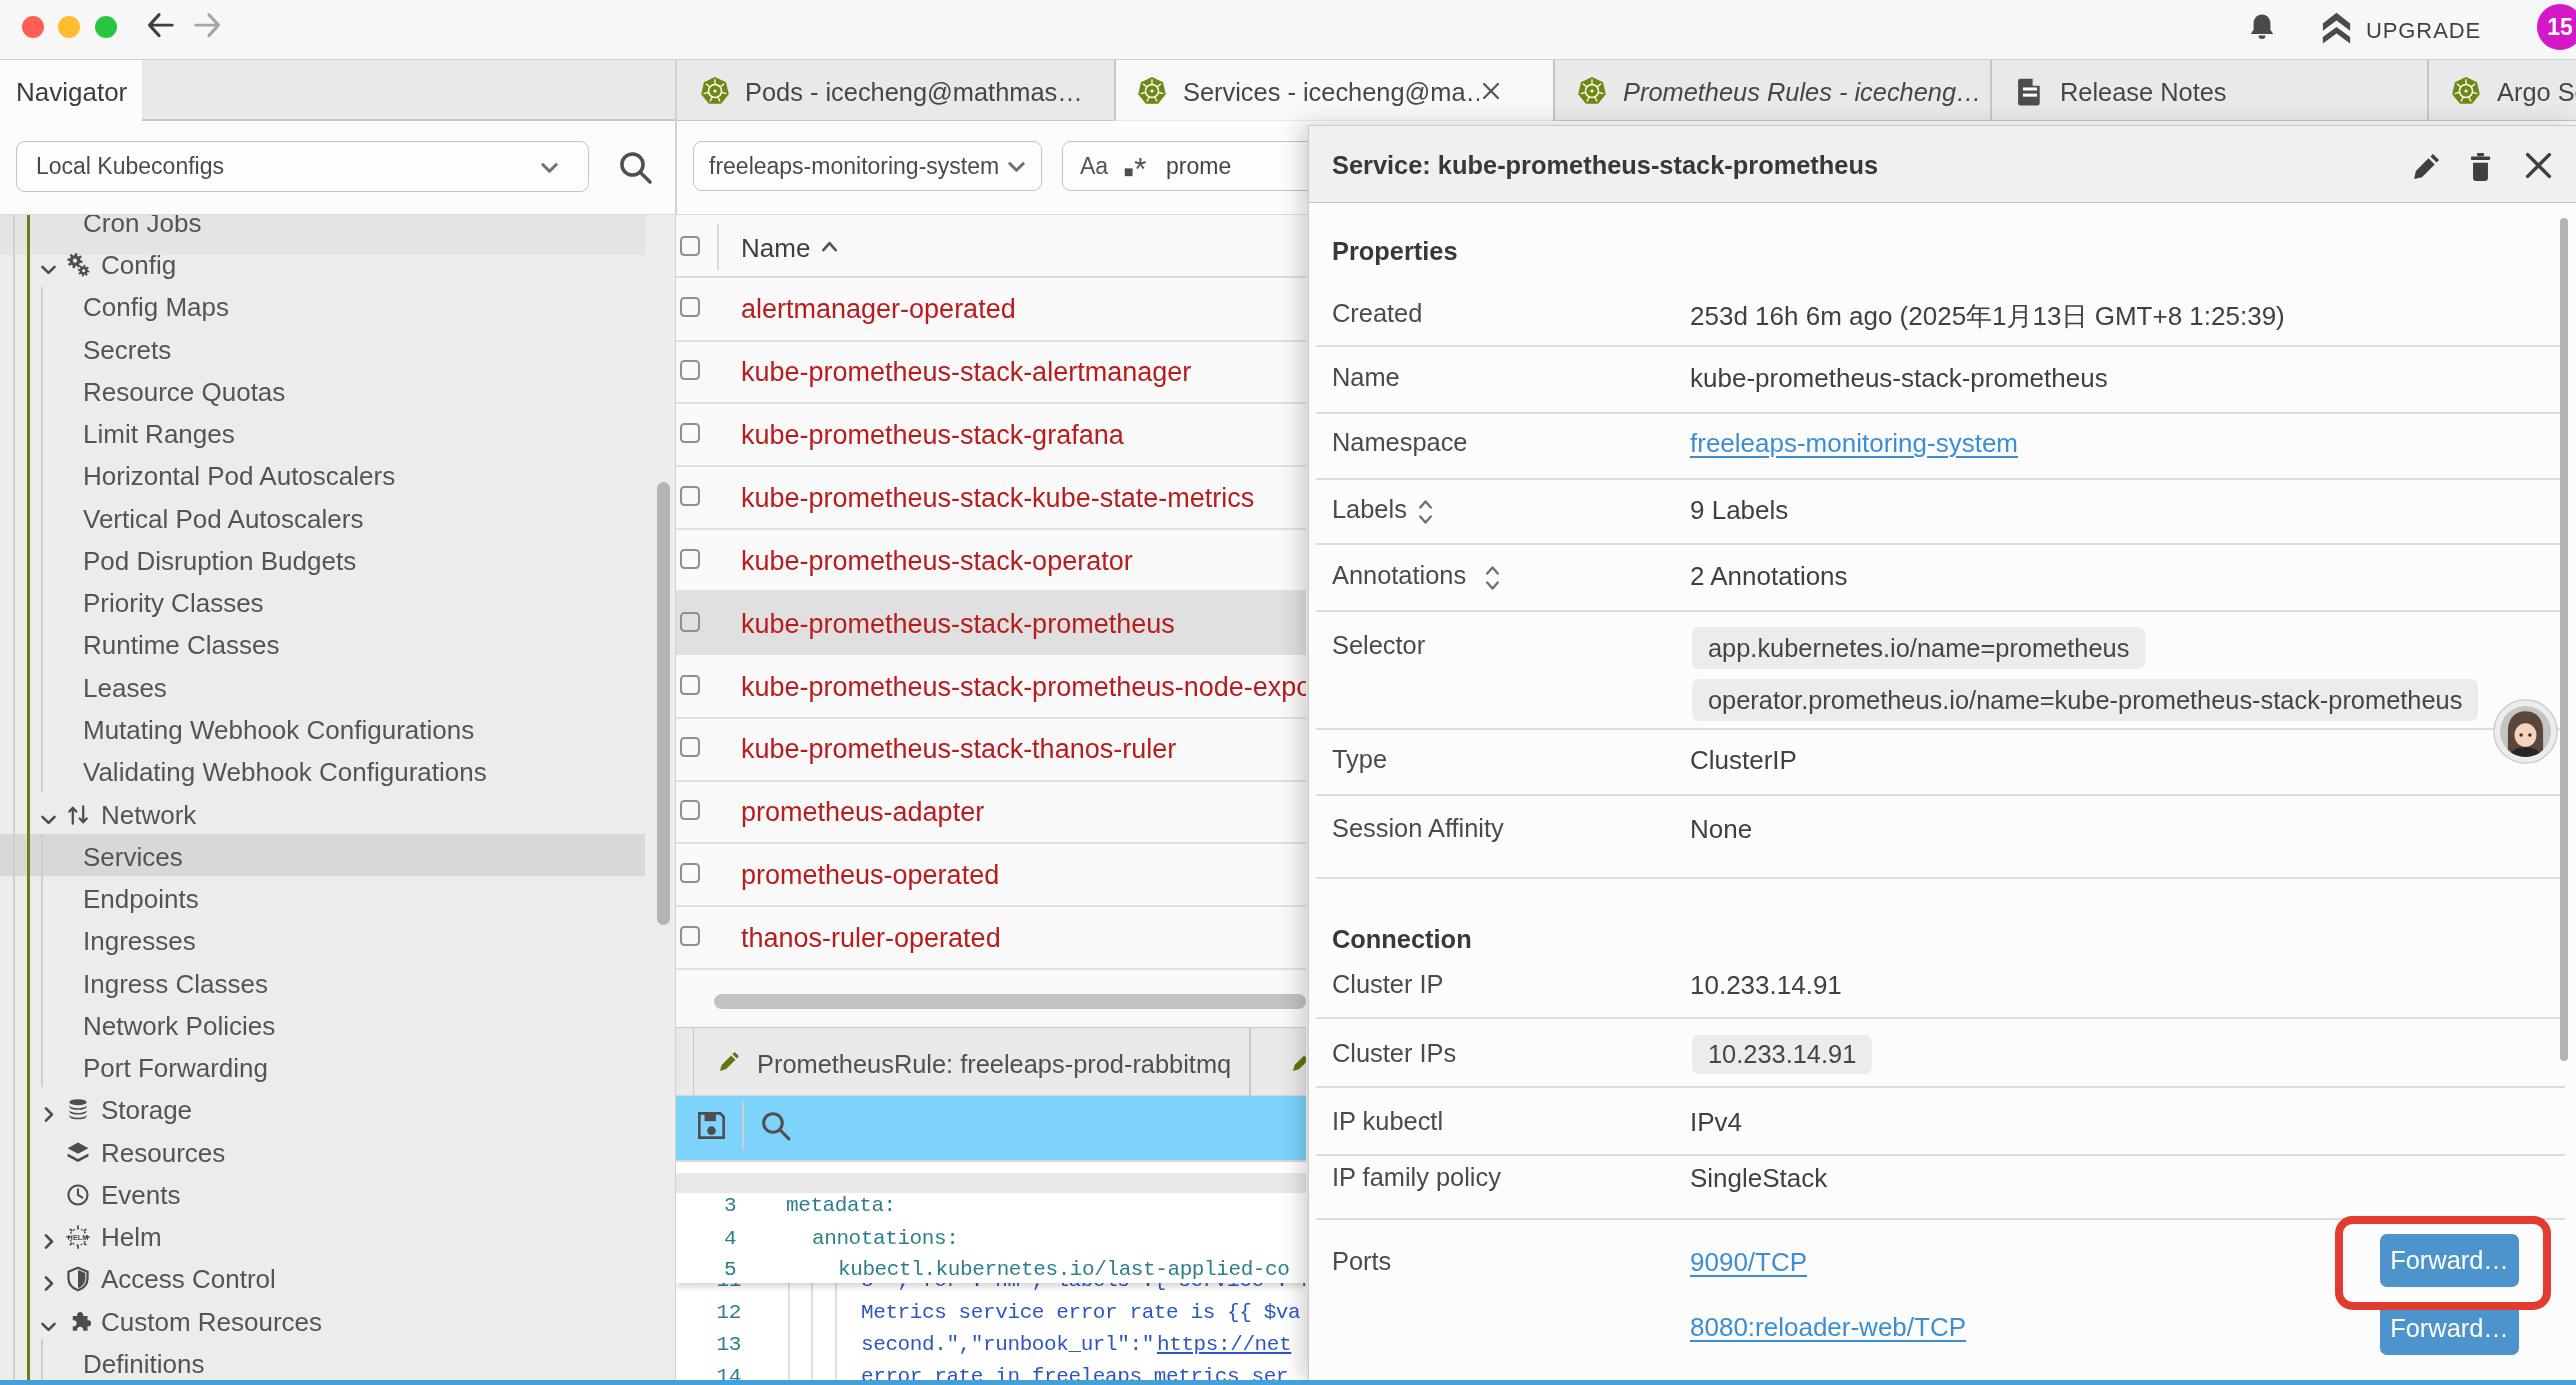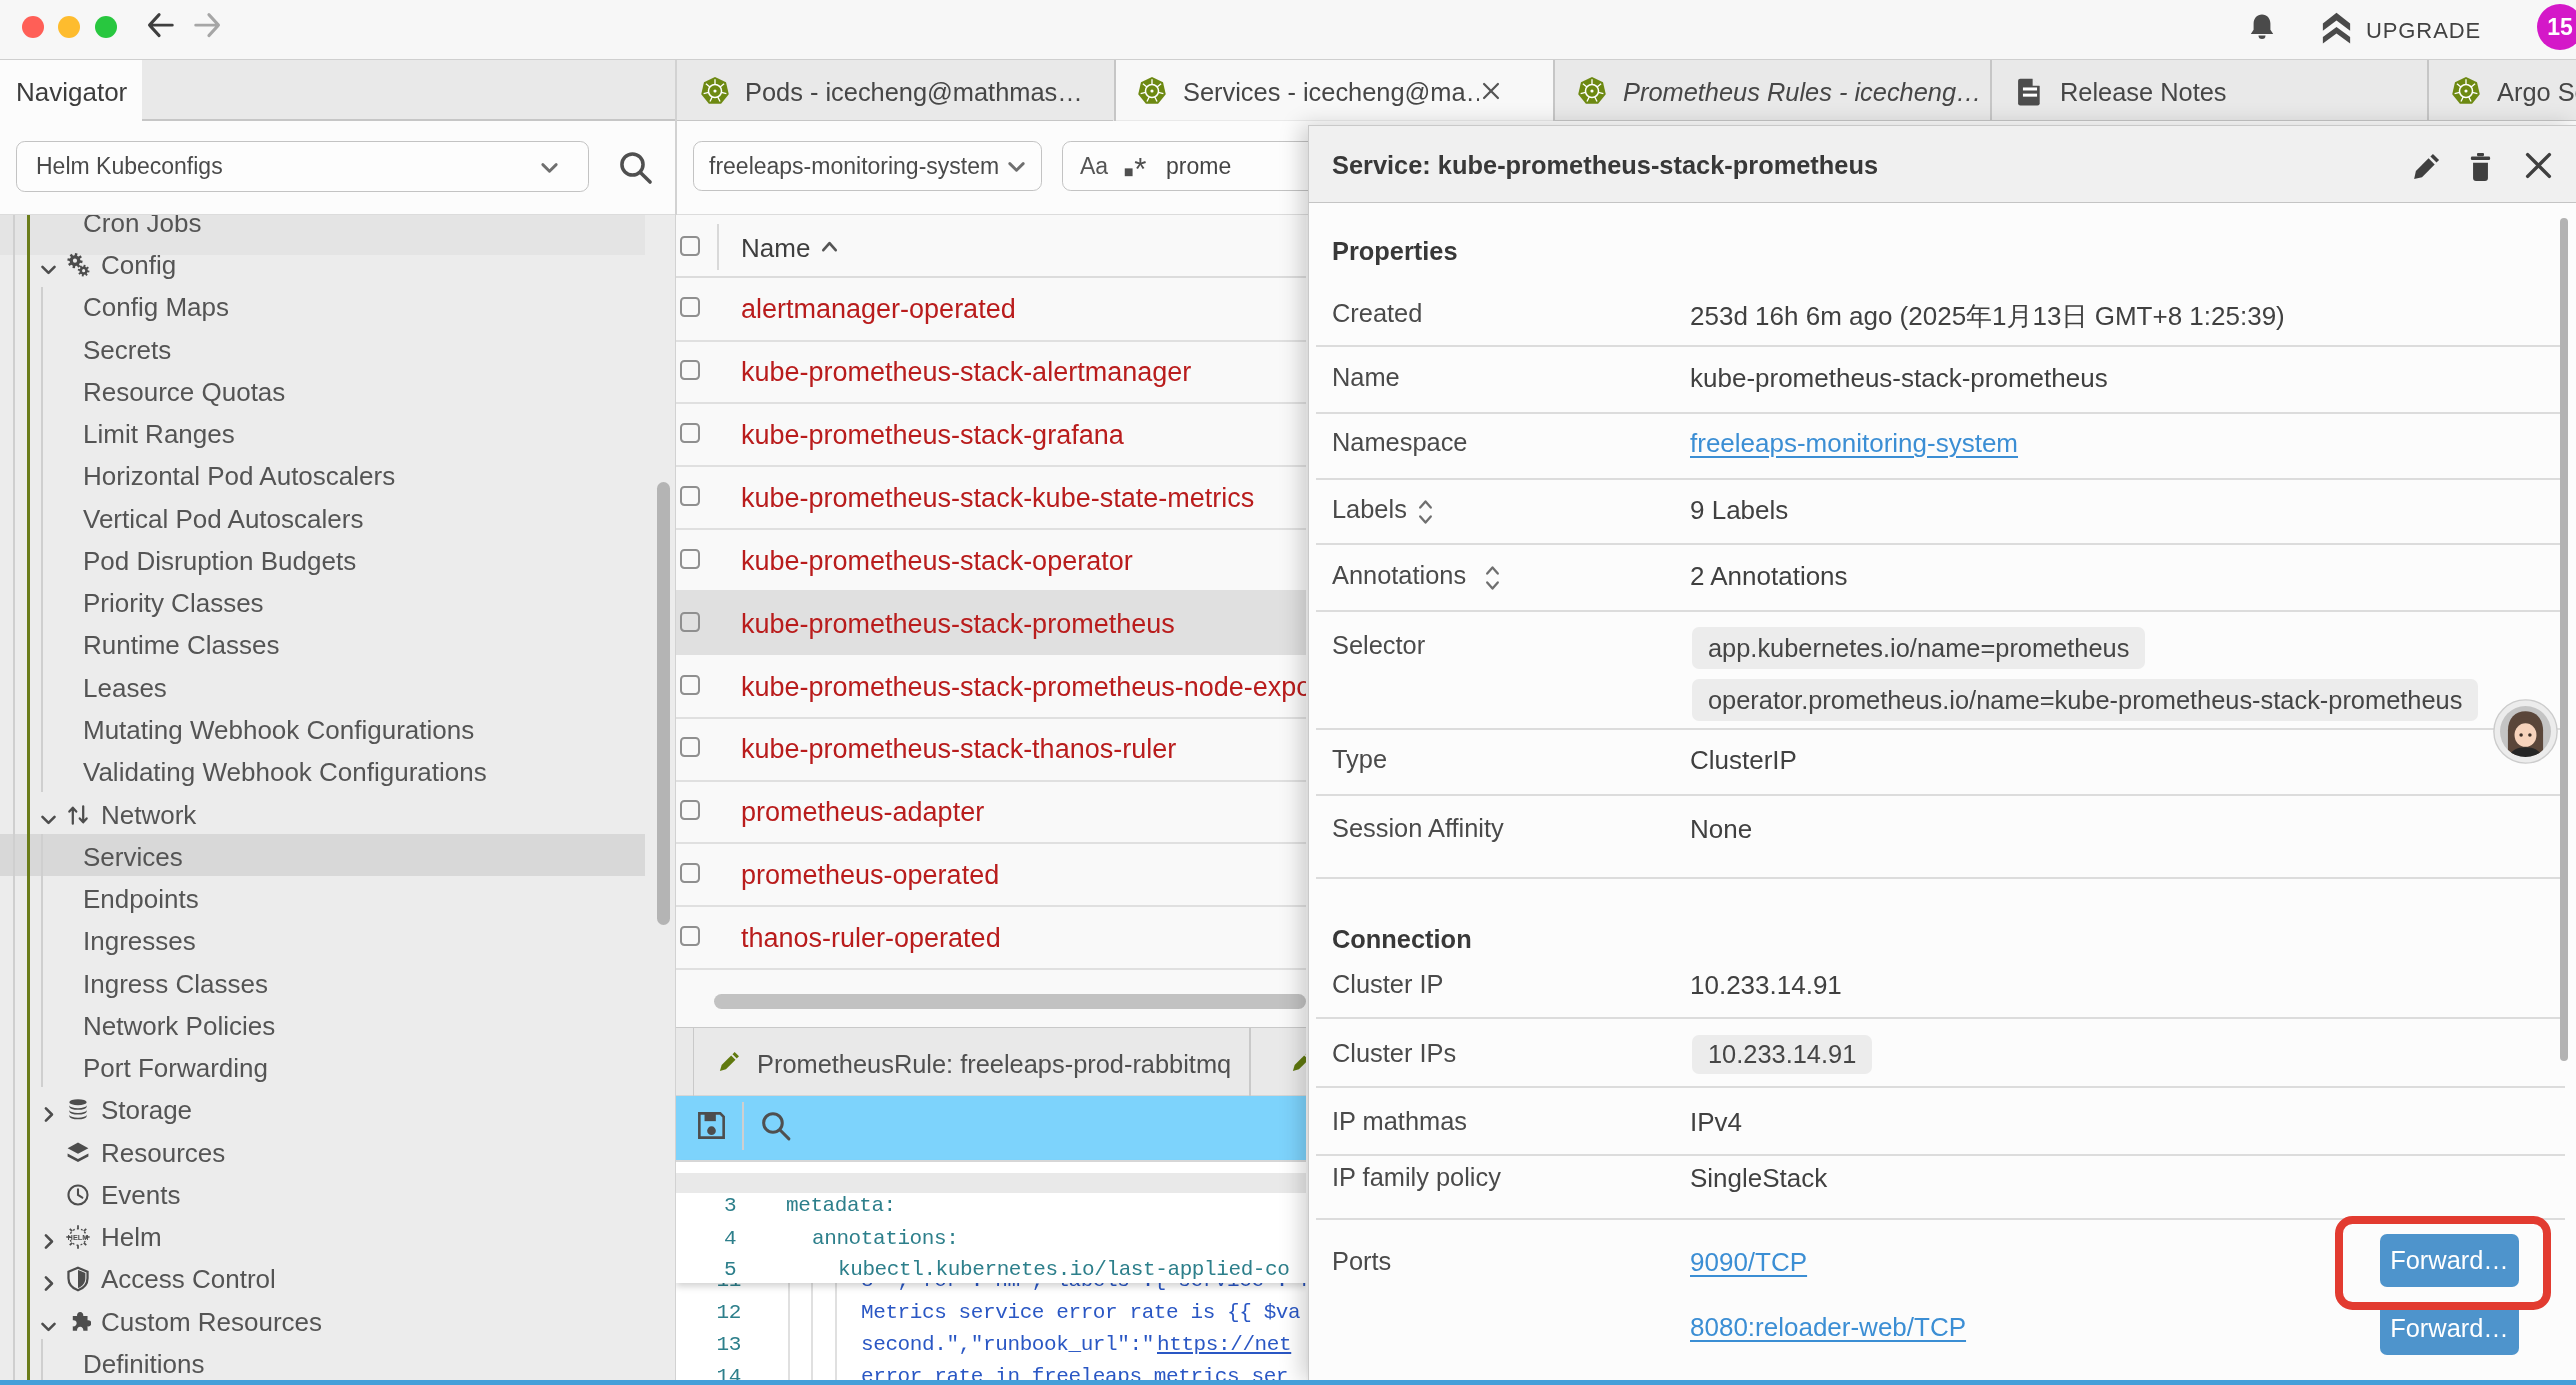--- a/index.html
+++ b/index.html
@@ -108,21 +108,21 @@
       <line x1="9.8" y1="18.6" x2="4.1" y2="19.9" stroke="#fff" stroke-width="1.5"></line>
       <line x1="11.2" y1="12.4" x2="6.7" y2="8.8" stroke="#fff" stroke-width="1.5"></line>
     </svg></div>
 <div class="abs" style="left:2497px;top:78px;font-size:25.4px;color:#464646;white-space:nowrap;overflow:hidden;width:110px">Argo Se</div>
 <div class="abs" style="left:1114px;top:60px;width:1.8px;height:61px;background:#c6c6c6"></div>
 <div class="abs" style="left:1553px;top:60px;width:1.8px;height:61px;background:#c6c6c6"></div>
 <div class="abs" style="left:1990px;top:60px;width:1.8px;height:61px;background:#c6c6c6"></div>
 <div class="abs" style="left:2427px;top:60px;width:1.8px;height:61px;background:#c6c6c6"></div>
 <div class="abs" style="left:0;top:121px;width:2576px;height:94px;background:#fcfcfc;border-bottom:1.8px solid #dcdcdc"></div>
 <div class="abs" style="left:16px;top:141px;width:573px;height:51px;background:#fdfdfd;border:1.8px solid #c3c3c3;border-radius:8.8px"></div>
-<div class="abs" style="left:36px;top:153px;font-size:23px;color:#4a4a4a">Helm Kubeconfigs</div>
+<div class="abs" style="left:36px;top:153px;font-size:23px;color:#4a4a4a">Local Kubeconfigs</div>
 <div class="abs" style="left:539px;top:157px"><svg width="21" height="21" viewBox="0 0 22 22">
       <polyline points="4,8 11,15 18,8" fill="none" stroke="#6f6f6f" stroke-width="3" stroke-linecap="round" stroke-linejoin="round"></polyline>
     </svg></div>
 <svg class="abs" style="left:614px;top:146px" width="44" height="44" viewBox="0 0 50 50">
 <circle cx="21" cy="21" r="12" fill="none" stroke="#4f4f4f" stroke-width="4"></circle>
 <line x1="30" y1="30" x2="41" y2="41" stroke="#4f4f4f" stroke-width="4" stroke-linecap="round"></line>
   </svg>
 <div class="abs" style="left:693px;top:141px;width:349px;height:50px;background:#fdfdfd;border:1.8px solid #c3c3c3;border-radius:8.8px"></div>
 <div class="abs" style="left:709px;top:153px;font-size:23px;color:#4a4a4a">freeleaps-monitoring-system</div>
 <div class="abs" style="left:1006px;top:156px"><svg width="21" height="21" viewBox="0 0 22 22">
@@ -463,21 +463,21 @@
 <div class="row-label" style="top:688px">Session Affinity</div>
 <div class="row-value" style="top:688px">None</div>
 <div class="hline" style="left:7px;top:751px;width:1249px"></div>
 <div class="abs" style="left:23px;top:799px;font-size:25.4px;font-weight:bold;color:#383838">Connection</div>
 <div class="row-label" style="top:844px">Cluster IP</div>
 <div class="row-value" style="top:844px">10.233.14.91</div>
 <div class="hline" style="left:7px;top:891px;width:1249px"></div>
 <div class="row-label" style="top:913px">Cluster IPs</div>
 <div class="chip" style="left:383px;top:909px;height:39px">10.233.14.91</div>
 <div class="hline" style="left:7px;top:960px;width:1249px"></div>
-<div class="row-label" style="top:981px">IP mathmas</div>
+<div class="row-label" style="top:981px">IP kubectl</div>
 <div class="row-value" style="top:981px">IPv4</div>
 <div class="hline" style="left:7px;top:1028px;width:1249px"></div>
 <div class="row-label" style="top:1037px">IP family policy</div>
 <div class="row-value" style="top:1037px">SingleStack</div>
 <div class="hline" style="left:7px;top:1092px;width:1249px"></div>
 <div class="row-label" style="top:1121px">Ports</div>
 <div class="row-value" style="top:1121px"><span class="blue">9090/TCP</span></div>
 <div class="row-value" style="top:1186px"><span class="blue">8080:reloader-web/TCP</span></div>
 <div class="abs" style="left:1071px;top:1108px;width:139px;height:53px;background:#4e94cc;border-radius:7px;color:#fff;font-size:25.4px;display:flex;align-items:center;justify-content:center">Forward…</div>
 <div class="abs" style="left:1071px;top:1176px;width:139px;height:53px;background:#4e94cc;border-radius:7px;color:#fff;font-size:25.4px;display:flex;align-items:center;justify-content:center">Forward…</div>

